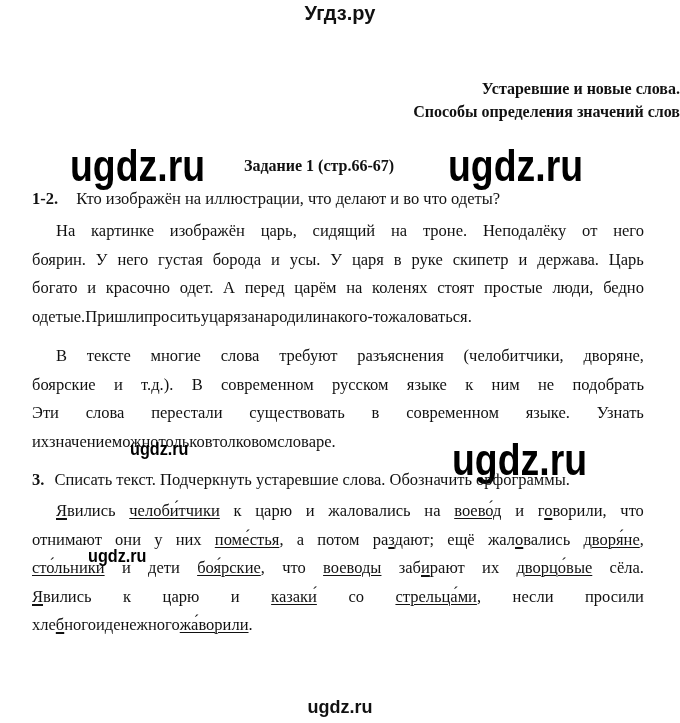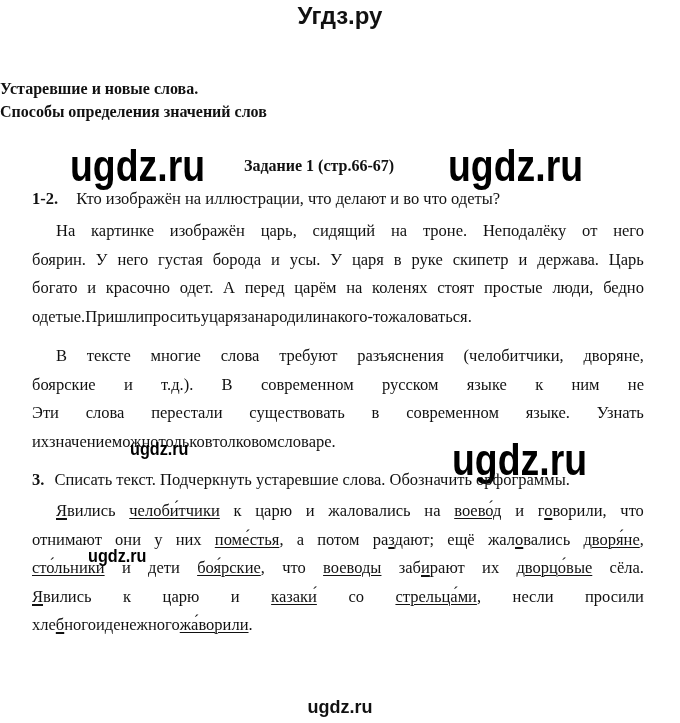--- a/index.html
+++ b/index.html
@@ -16,29 +16,29 @@
       font-family: "Liberation Serif", serif;
     }
     .site-header {
       position: absolute;
       top: 2px;
       left: 0;
       width: 680px;
       text-align: center;
       font-family: "Liberation Sans", sans-serif;
       font-weight: bold;
-      font-size: 24px;
+      font-size: 20px;
       letter-spacing: 0px;
       color: #111;
     }
     .title {
       position: absolute;
       left: 0;
       width: 680px;
-      text-align: left;
+      text-align: right;
       font-weight: bold;
       font-size: 16px;
     }
     .title.t1 { top: 80px; }
     .title.t2 { top: 103px; }
     .task-title {
       position: absolute;
       top: 157px;
       left: 244px;
       font-weight: bold;
@@ -193,20 +193,21 @@
       <span>боярские</span>
       <span>и</span>
       <span>т.д.).</span>
       <span>В</span>
       <span>современном</span>
       <span>русском</span>
       <span>языке</span>
       <span>к</span>
       <span>ним</span>
       <span>не</span>
+      <span>подобрать</span>
     </div>
     <div class="line">
       <span>Эти</span>
       <span>слова</span>
       <span>перестали</span>
       <span>существовать</span>
       <span>в</span>
       <span>современном</span>
       <span>языке.</span>
       <span>Узнать</span>

